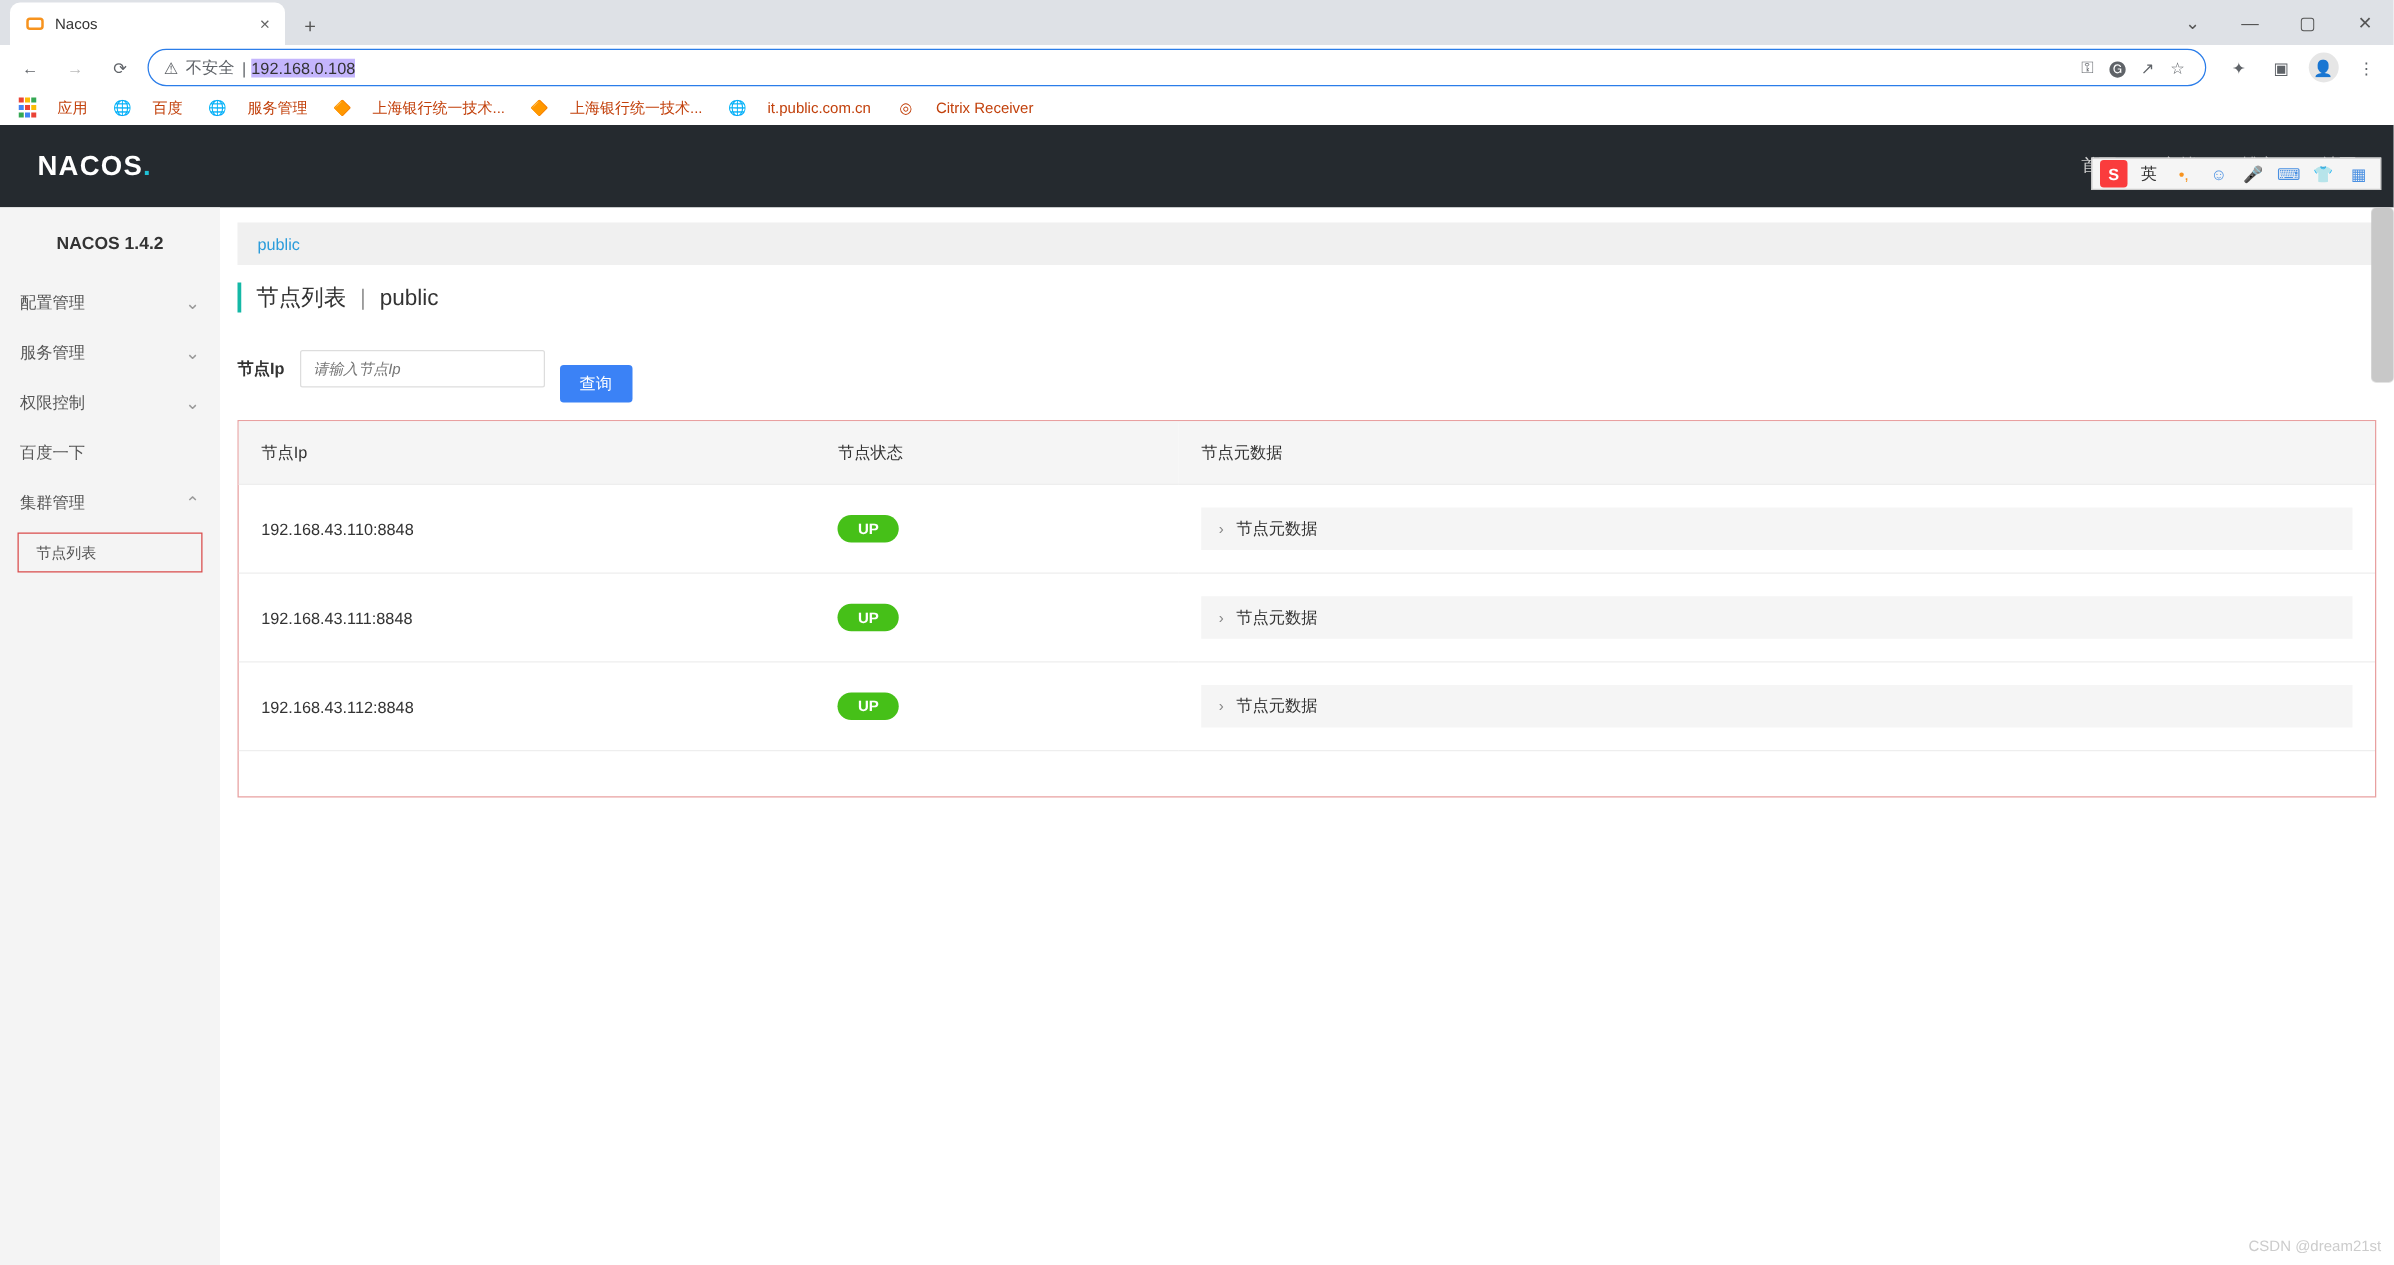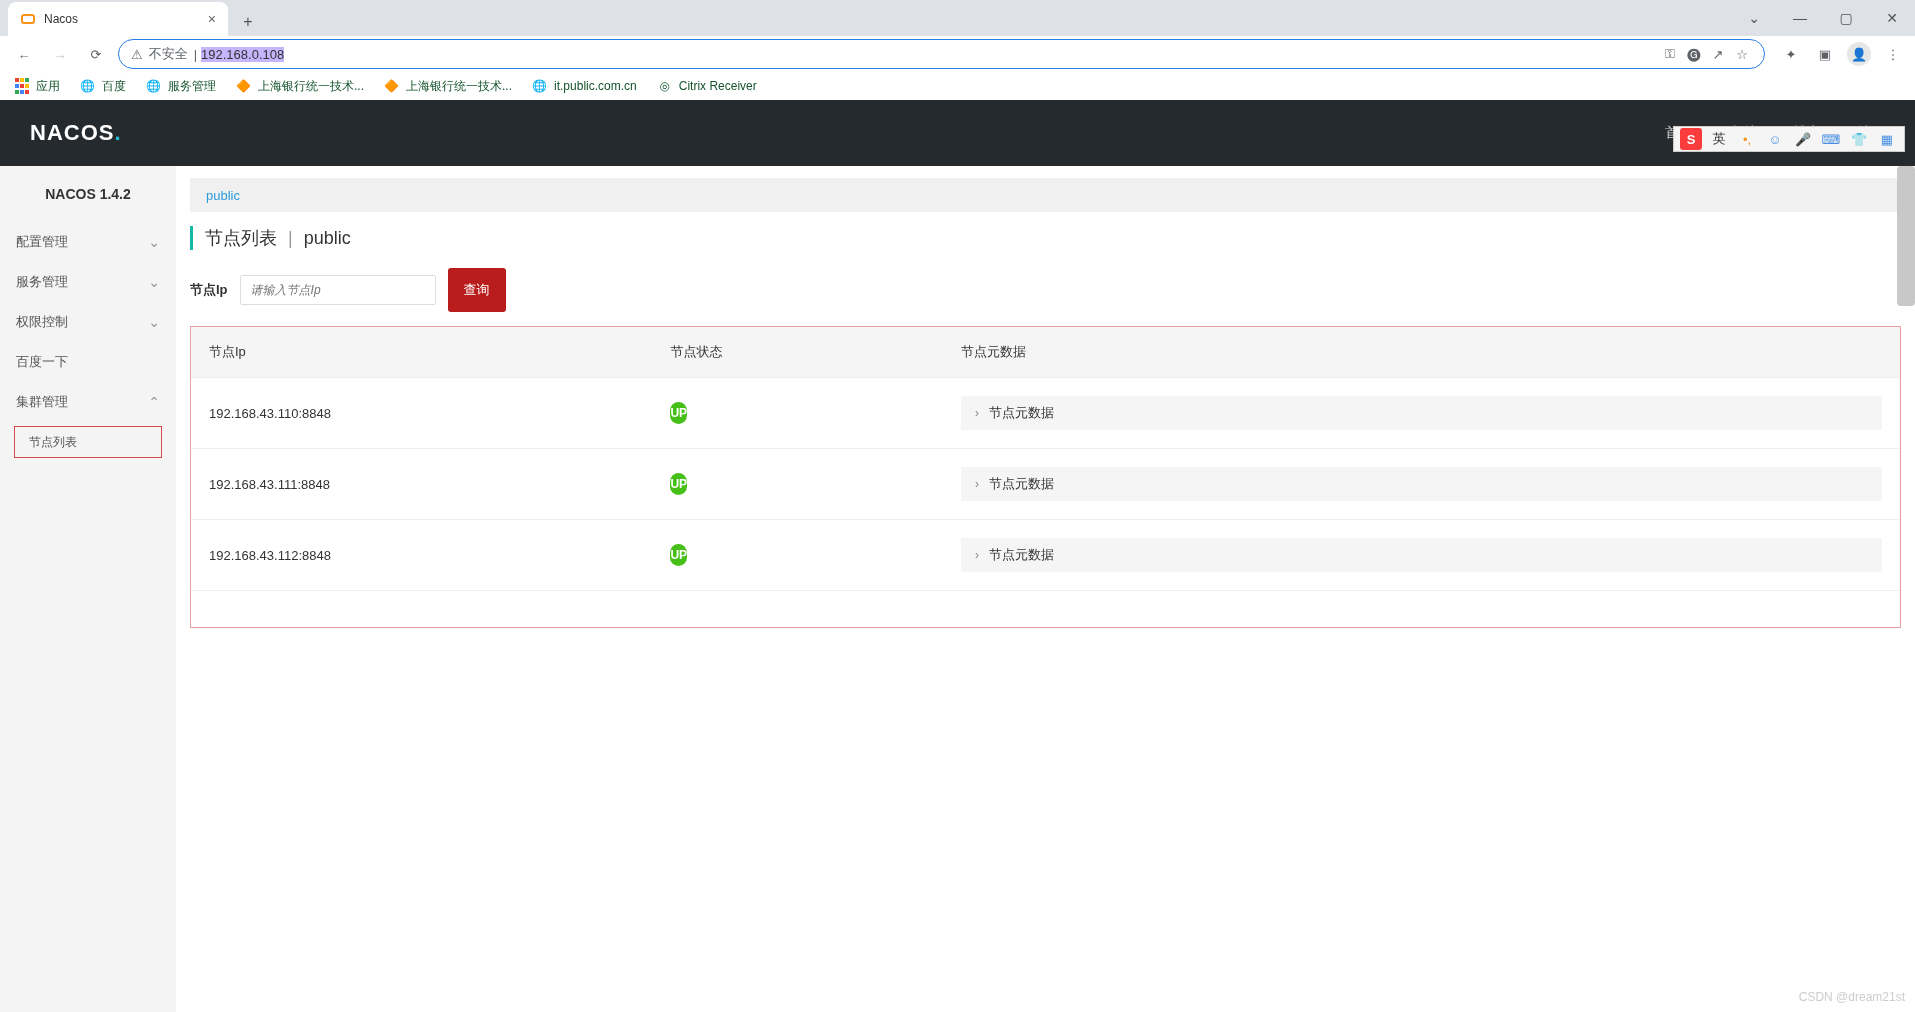--- a/index.html
+++ b/index.html
@@ -21,21 +21,21 @@
     .nav-btn.disabled { color: #bbb; }
     .url-bar { flex: 1; height: 30px; border: 1px solid #2b7de9; border-radius: 15px; display: flex; align-items: center; padding: 0 12px; font-size: 13px; background: #fff; }
     .url-warn { display: flex; align-items: center; color: #5f6368; margin-right: 6px; }
     .url-highlight { background: #c4b5fd; }
     .url-rest { color: #5f6368; }
     .url-icon { width: 20px; height: 20px; display: flex; align-items: center; justify-content: center; color: #5f6368; margin-left: 4px; }
     .ext-icons { display: flex; align-items: center; gap: 10px; margin-left: 6px; }
     .ext-icon { width: 24px; height: 24px; display: flex; align-items: center; justify-content: center; color: #5f6368; }
     
     .bookmark-bar { height: 28px; display: flex; align-items: center; padding: 0 14px; gap: 20px; font-size: 12px; background: #fff; }
-    .bookmark-item { display: flex; align-items: center; gap: 6px; color: #14532d; cursor: pointer; }
+    .bookmark-item { display: flex; align-items: center; gap: 16px; color: #c2410c; cursor: pointer; }
     .bookmark-icon { width: 16px; height: 16px; display: flex; align-items: center; justify-content: center; }
     
     
     .nacos-header { height: 66px; background: #252a2f; display: flex; align-items: center; padding: 0 30px; color: #fff; }
     .nacos-logo { font-size: 22px; font-weight: 600; letter-spacing: 1px; }
     .nacos-logo .dot { color: #20c1d6; }
     .nacos-nav { margin-left: auto; display: flex; gap: 36px; }
     .nacos-nav-item { color: #d0d0d0; font-size: 14px; cursor: pointer; }
     
     
@@ -53,27 +53,27 @@
     .submenu-highlighted { margin: 4px 14px 0 14px; border: 1px solid #d94b4b; height: 32px; padding-left: 14px; }
     
     .content { flex: 1; padding: 12px 14px; overflow: auto; }
     .namespace-bar { height: 34px; background: #f0f0f0; display: flex; align-items: center; padding: 0 16px; margin-bottom: 14px; }
     .namespace-link { color: #2b9cdb; font-size: 13px; }
     .page-title { border-left: 3px solid #14b8a6; padding-left: 12px; font-size: 18px; color: #333; margin-bottom: 18px; }
     .title-sep { color: #999; margin: 0 6px; }
     .search-row { display: flex; align-items: center; gap: 12px; margin-bottom: 14px; }
     .search-label { font-size: 13px; font-weight: bold; }
     .search-input { height: 30px; width: 196px; border: 1px solid #ddd; border-radius: 2px; padding: 0 10px; font-size: 12px; font-style: italic; }
-    .search-btn { height: 44px; padding: 0 16px; background: #b91c1c; color: #fff; border: none; border-radius: 3px; font-size: 13px; cursor: pointer; }
+    .search-btn { height: 30px; padding: 0 16px; background: #3b82f6; color: #fff; border: none; border-radius: 3px; font-size: 13px; cursor: pointer; margin-top: 24px; }
     
     .table-wrap { border: 1px solid #e8a0a0; padding: 0; }
     .data-table { width: 100%; border-collapse: collapse; }
     .data-table th { text-align: left; padding: 16px 18px; font-size: 13px; font-weight: normal; color: #333; background: #f5f5f5; border-bottom: 1px solid #eee; }
     .data-table td { padding: 18px 18px; font-size: 13px; color: #333; border-bottom: 1px solid #eee; }
-    .status-badge { display: inline-block; background: #46c018; color: #fff; font-size: 12px; padding: 4px 0; border-radius: 11px; font-weight: bold; }
+    .status-badge { display: inline-block; background: #46c018; color: #fff; font-size: 12px; padding: 4px 16px; border-radius: 11px; font-weight: bold; }
     .meta-expand { background: #f5f5f5; height: 34px; display: flex; align-items: center; padding: 0 14px; cursor: pointer; font-size: 13px; color: #333; width: 100%; }
     .meta-chevron { margin-right: 10px; color: #888; font-size: 12px; }
     .col-ip { width: 27%; }
     .col-status { width: 17%; }
     .table-wrap-inner { min-height: 300px; }
     
     .watermark { position: fixed; right: 10px; bottom: 8px; font-size: 12px; color: #ccc; }
     .scrollbar-right { position: fixed; right: 0; top: 166px; width: 18px; height: 140px; background: #c8c8c8; border-radius: 4px; }
   </style>
 </head>

